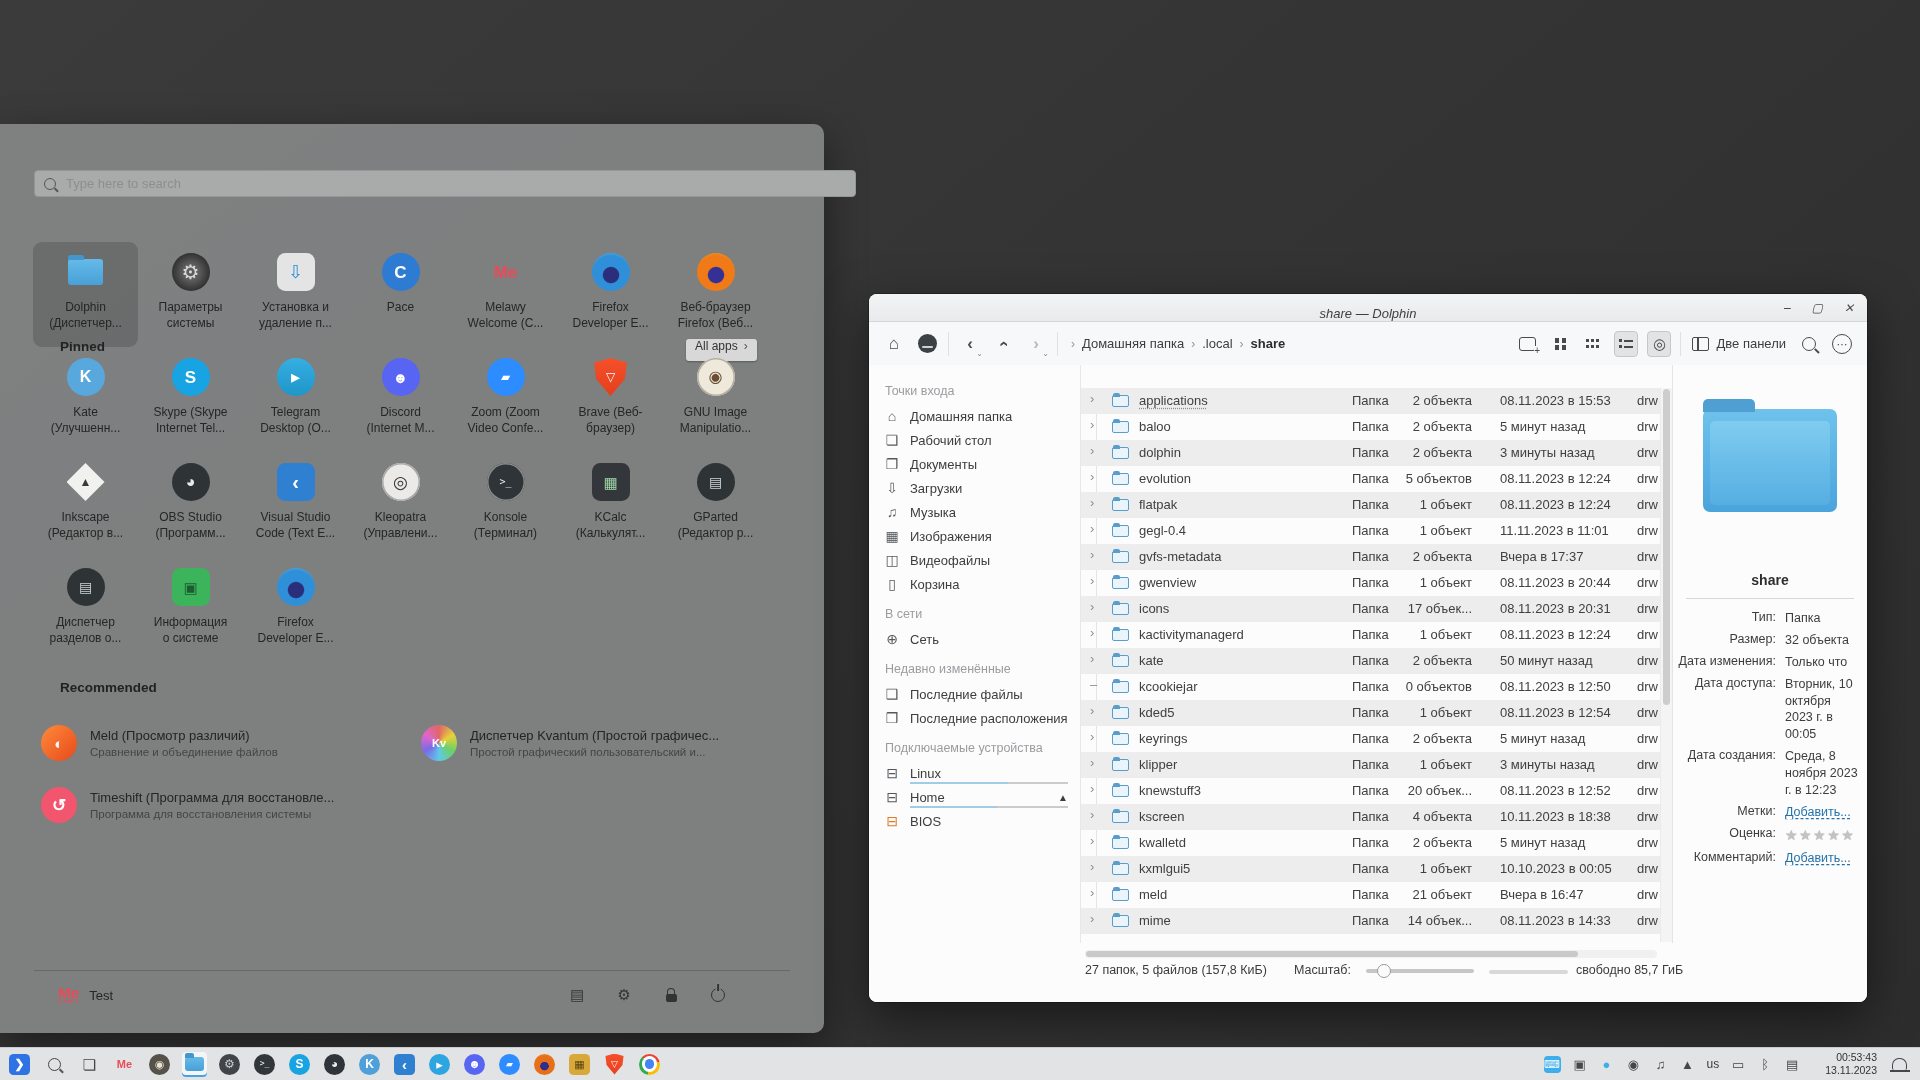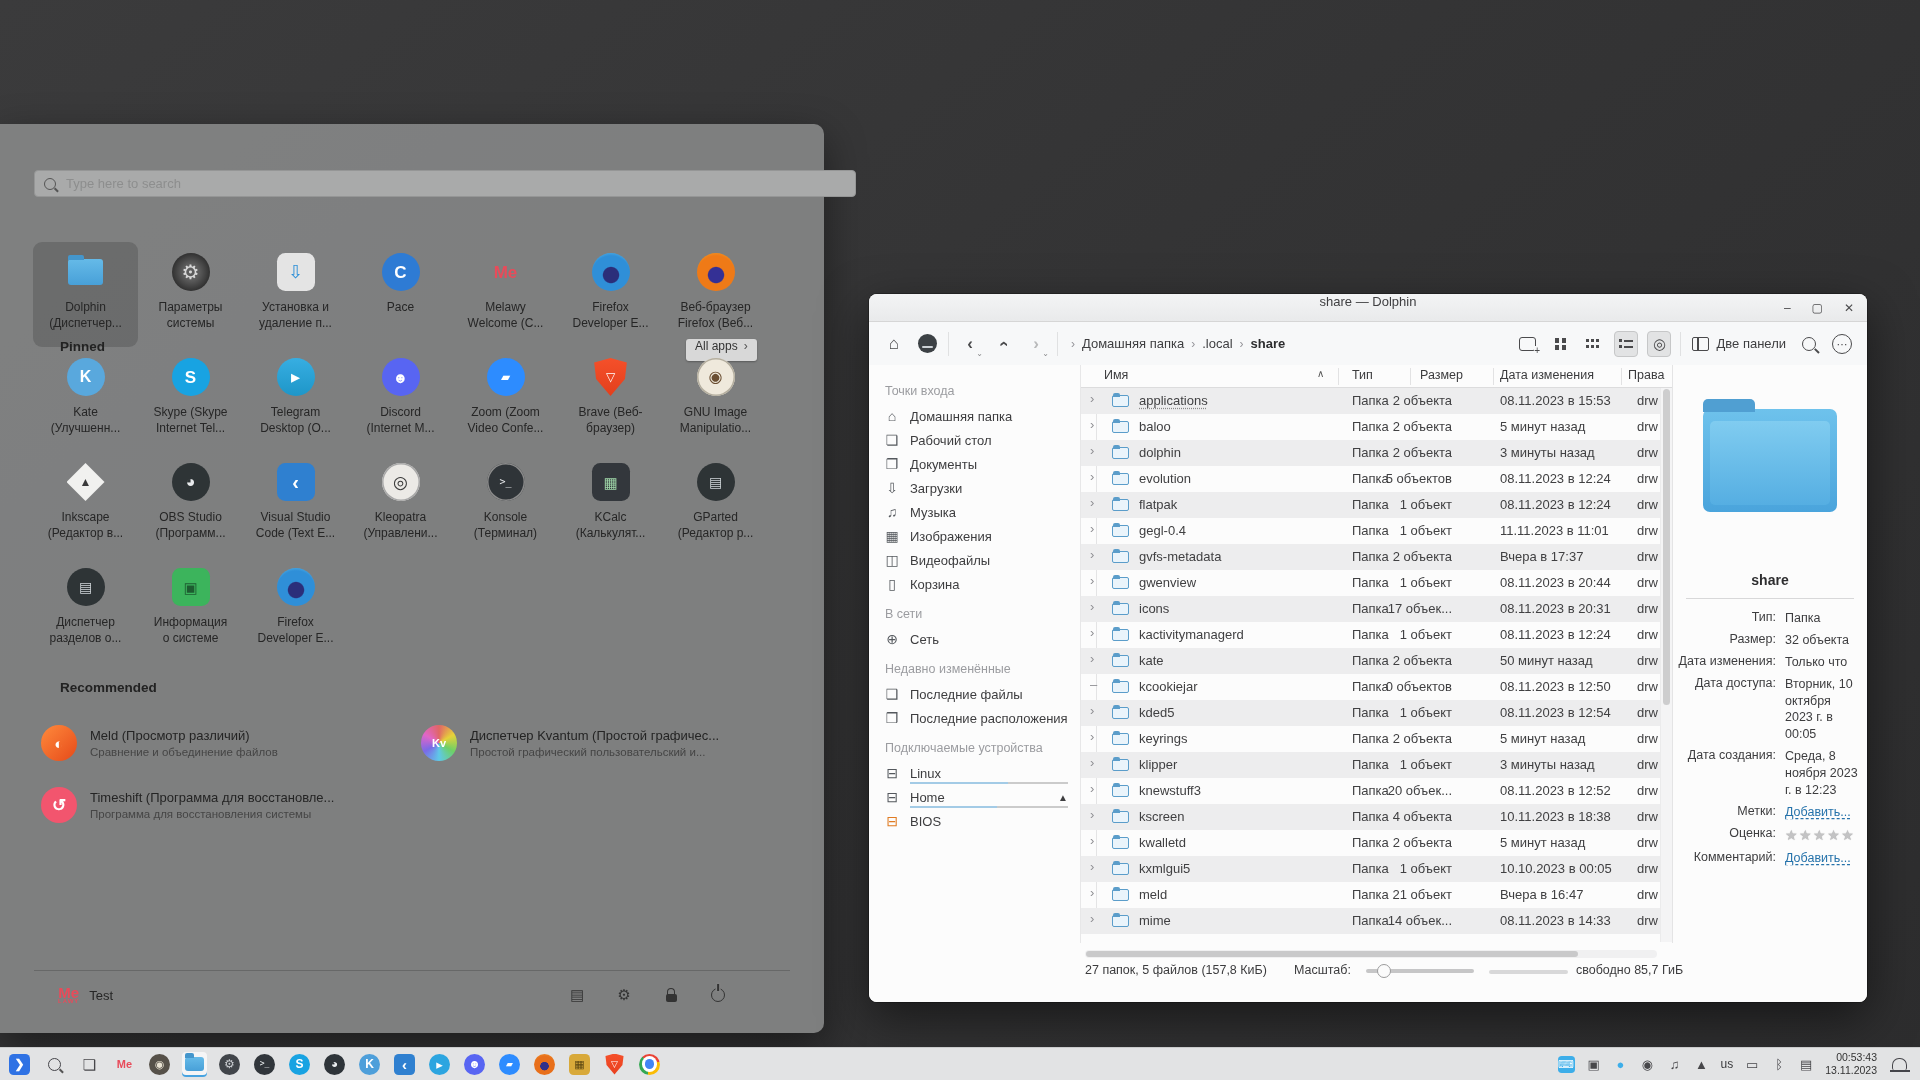--- a/index.html
+++ b/index.html
@@ -53,21 +53,21 @@
   .fbtn{width:20px;height:20px;display:flex;align-items:center;justify-content:center;color:#333;font-size:15px;cursor:pointer;}
   .ic-power{width:12px;height:12px;border:1.8px solid #333;border-radius:50%;position:relative;}
   .ic-power::after{content:"";position:absolute;left:50%;top:-5px;width:1.8px;height:7px;background:#333;transform:translateX(-50%);box-shadow:0 0 0 1.5px rgba(129,130,130,1);}
   .ic-lock{width:11px;height:8px;background:#333;border-radius:2px;position:relative;margin-top:5px;}
   .ic-lock::before{content:"";position:absolute;top:-6px;left:1.5px;width:8px;height:9px;border:1.8px solid #333;border-bottom:none;border-radius:5px 5px 0 0;box-sizing:border-box;}
 
   
   .win{position:absolute;left:869px;top:294px;width:998px;height:708px;background:#fcfcfc;border-radius:8px;
     box-shadow:0 16px 48px rgba(0,0,0,.5),0 0 0 1px rgba(0,0,0,.25);overflow:hidden;}
   .titlebar{height:27px;background:linear-gradient(#f3f4f5,#e9eaeb);border-bottom:1px solid #d6d6d6;
-    display:flex;align-items:flex-start;justify-content:center;position:relative;font-size:13px;color:#3f3f41;}
+    display:flex;align-items:flex-end;justify-content:center;position:relative;font-size:13px;color:#3f3f41;font-style:italic;}
   .tb-btns{position:absolute;right:13px;top:0;height:100%;display:flex;gap:21px;align-items:center;color:#4c4c4e;font-size:12px;}
   .tb-btns span{cursor:pointer;line-height:1;}
   .toolbar{height:43px;display:flex;align-items:center;padding:0 13px;gap:9px;background:#f7f8f9;}
   .tbi{min-width:24px;height:26px;display:flex;align-items:center;justify-content:center;color:#4a4a4c;cursor:pointer;position:relative;}
   .tbi.sel{background:#e2e3e4;border:1px solid #c6c7c8;border-radius:4px;box-sizing:border-box;}
   .tbi.dis{color:#b9babb;}
   .tsep{width:1px;height:24px;background:#e0e1e2;}
   .nav-g{font-size:17px;font-weight:bold;}
   .mini-caret{position:absolute;right:-1px;bottom:-1px;font-size:8px;color:#8a8a8c;}
   .avatar{width:19px;height:19px;border-radius:50%;background:#3c4145;position:relative;}
@@ -113,21 +113,21 @@
   .frow{height:26px;position:relative;font-size:13px;color:#404042;cursor:pointer;}
   .frow:nth-child(odd){background:#ededee;}
   .frow span{position:absolute;top:5px;white-space:nowrap;}
   .fexp{left:9px;color:#8f8f93;font-size:13px;top:3px !important;}
   .ficon{left:31px;top:7px !important;width:17px;height:12px;background:#eaf4fb !important;
     border:1.5px solid #5b9dca;border-radius:2px;box-sizing:border-box;}
   .ficon::before{background:#5b9dca;height:4px;top:-3.5px;}
   .fname{left:58px;}
   .fname.focus{text-decoration:underline dotted #8a8a8a;text-underline-offset:3px;}
   .ftype{left:271px;}
-  .fsize{right:208px;text-align:right;}
+  .fsize{right:188px;text-align:right;}
   .fdate{left:419px;}
   .fperm{left:540px;width:37px;text-align:right;overflow:hidden;}
   .vscroll{position:absolute;right:0;top:23px;bottom:1px;width:11px;background:#f4f4f5;border-left:1px solid #ebebec;}
   .vthumb{position:absolute;top:1px;height:57%;left:2px;right:2px;background:#cdcdce;border-radius:5px;cursor:pointer;}
 
   .infopanel{width:195px;box-sizing:border-box;border-left:1px solid #e4e4e5;position:relative;font-size:12.5px;color:#3d3d3f;}
   .bigfolder{position:absolute;left:30px;top:44px;width:134px;height:103px;background:linear-gradient(#6ec2ec,#4aa4dc);border-radius:7px;}
   .bigfolder::before{content:"";position:absolute;top:-10px;left:0;width:52px;height:13px;background:#509fd2;border-radius:5px 5px 0 0;}
   .bigfolder::after{content:"";position:absolute;left:7px;right:7px;top:12px;bottom:7px;border-radius:5px;background:linear-gradient(#80ccf0,#55aee2);}
   .iname{position:absolute;top:207px;left:0;right:0;text-align:center;font-weight:bold;font-size:14px;color:#2d2d2f;}
@@ -150,21 +150,21 @@
 
   
   .taskbar{position:absolute;left:0;bottom:0;width:1920px;height:33px;background:#e2e3e4;border-top:1px solid #cacbcc;
     display:flex;align-items:center;box-sizing:border-box;}
   .tk-left{display:flex;align-items:center;gap:10px;padding-left:7px;}
   .tk-app{width:25px;height:25px;display:flex;align-items:center;justify-content:center;cursor:pointer;border-radius:4px;position:relative;}
   .tk-app .appicon{width:21px;height:21px;display:flex;align-items:center;justify-content:center;}
   .tk-app.active{background:rgba(255,255,255,.65);box-shadow:inset 0 -2px 0 #47a3e0;}
   .tk-right{margin-left:auto;display:flex;align-items:center;gap:11px;padding-right:9px;font-size:12px;color:#3a3a3c;}
   .tray-i{min-width:16px;height:18px;display:flex;align-items:center;justify-content:center;font-size:13px;color:#47474a;cursor:pointer;}
-  .clock{text-align:right;font-size:10.5px;line-height:1.2;color:#333;cursor:pointer;}
+  .clock{text-align:right;font-size:10.5px;line-height:1.2;color:#333;cursor:pointer;margin-left:14px;}
   .bell{width:13px;height:11px;border:1.6px solid #45454a;border-bottom:none;border-radius:7px 7px 2px 2px;position:relative;margin:0 4px;cursor:pointer;}
   .bell::after{content:"";position:absolute;left:-3.5px;right:-3.5px;bottom:-2px;height:1.6px;background:#45454a;}
 </style>
 </head>
 <body>
 
 <div class="desktop">
 
   <section class="launcher">
     <div class="search-bar">
@@ -516,32 +516,20 @@
             <span class="devbar">
               <i style="width: 55%;"></i>
             </span>
           </div>
           <div class="sb-i">
             <span class="sb-g orange">⊟</span>
             <span>BIOS</span>
           </div>
         </aside>
       <div class="filearea">
-        <div class="fhead">
-          <span style="left:23px">Имя</span>
-          <span style="left:236px;font-size:10px;color:#555">∧</span>
-          <span class="fh-sep" style="left:257px"></span>
-          <span style="left:271px">Тип</span>
-          <span class="fh-sep" style="left:329px"></span>
-          <span style="left:339px">Размер</span>
-          <span class="fh-sep" style="left:412px"></span>
-          <span style="left:419px">Дата изменения</span>
-          <span class="fh-sep" style="left:540px"></span>
-          <span style="left:547px">Права</span>
-        </div>
         <div class="rows" id="file-rows">
             <div class="frow">
               <span class="fexp">›</span>
               <span class="ficon cssfolder"></span>
               <span class="fname focus">applications</span>
               <span class="ftype">Папка</span>
               <span class="fsize">2 объекта</span>
               <span class="fdate">08.11.2023 в 15:53</span>
               <span class="fperm">drw</span>
             </div>

